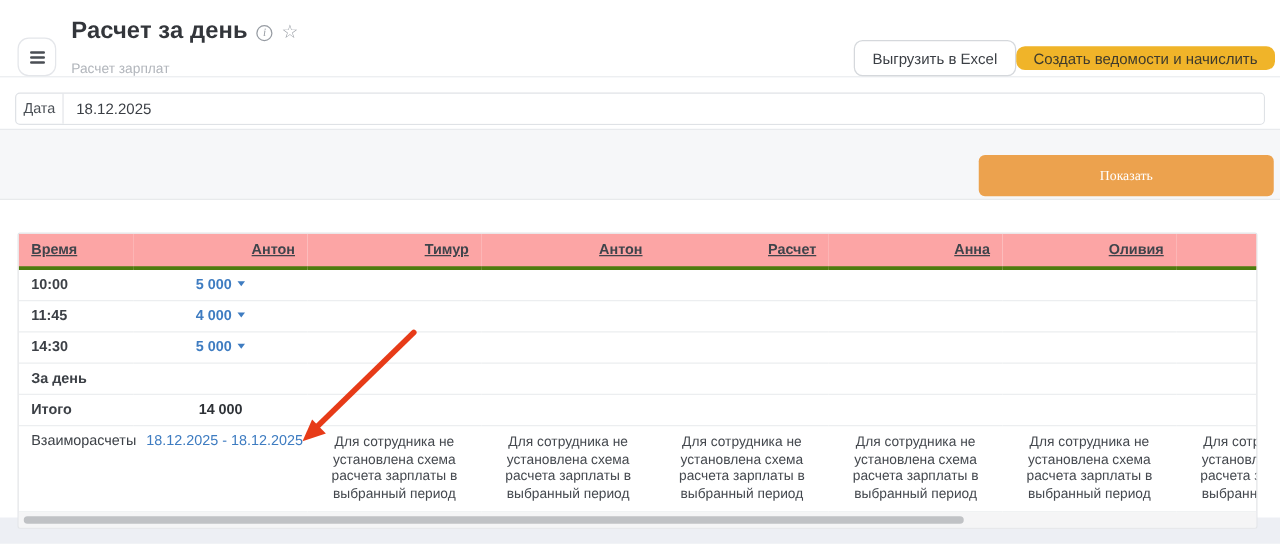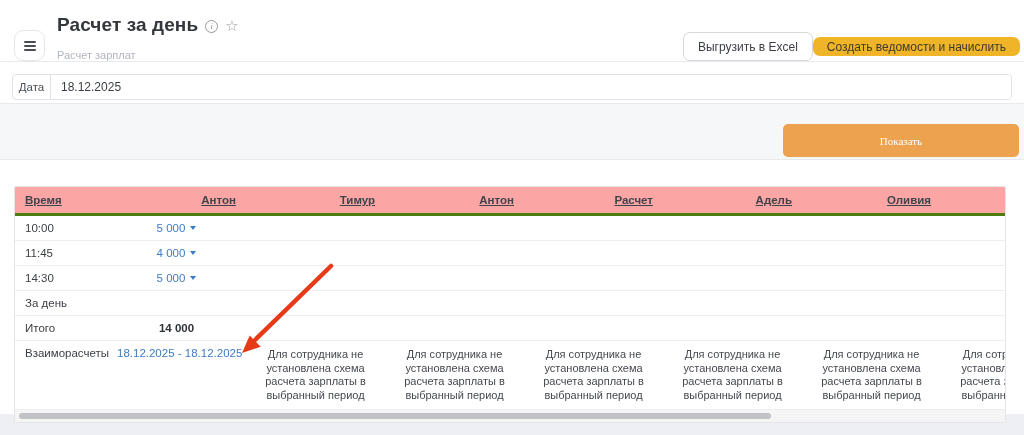--- a/index.html
+++ b/index.html
@@ -83,21 +83,21 @@
     background:#fca5a5; border-bottom:3px solid #4d7c0f;
     font-size:11.5px; font-weight:700; color:#3f444b;
     padding:7px 10px; text-align:right; white-space:nowrap;text-decoration:underline;
   }
   thead th.left { text-align:left; }
   tbody td {
     border-bottom:1px solid #eceef0; padding:6px 10px; color:#3c4046;
     text-align:center; vertical-align:top; white-space:nowrap;
   }
   tbody td.left { text-align:left; }
-  tbody tr.r-plain td { height:25px; }
+  tbody tr.r-plain td { height:25px;font-weight:bold; }
   a.val-link { color:#3e7cc1; text-decoration:none; cursor:pointer; }
   .caret {
     display:inline-block; margin-left:5px; width:0; height:0;
     border-left:3.5px solid transparent; border-right:3.5px solid transparent;
     border-top:4.5px solid #3e7cc1; vertical-align:2px;
   }
   td.total-val { font-weight:700; color:#2e3237; }
   td.msg {
     white-space:normal; font-size:11px; line-height:13.5px; color:#45494f;
     padding:7px 10px;
@@ -160,21 +160,21 @@
             <col class="c-emp">
             <col class="c-emp">
         </colgroup>
         <thead>
           <tr>
             <th class="left">Время</th>
             <th>Антон</th>
             <th>Тимур</th>
             <th>Антон</th>
             <th>Расчет</th>
-            <th>Адель</th>
+            <th>Анна</th>
             <th>Оливия</th>
             <th></th>
           </tr>
         </thead>
         <tbody>
           <tr class="r-plain">
             <td class="left">10:00</td>
             <td>
               <a class="val-link"><span>5 000</span><span class="caret"></span></a>
             </td>

